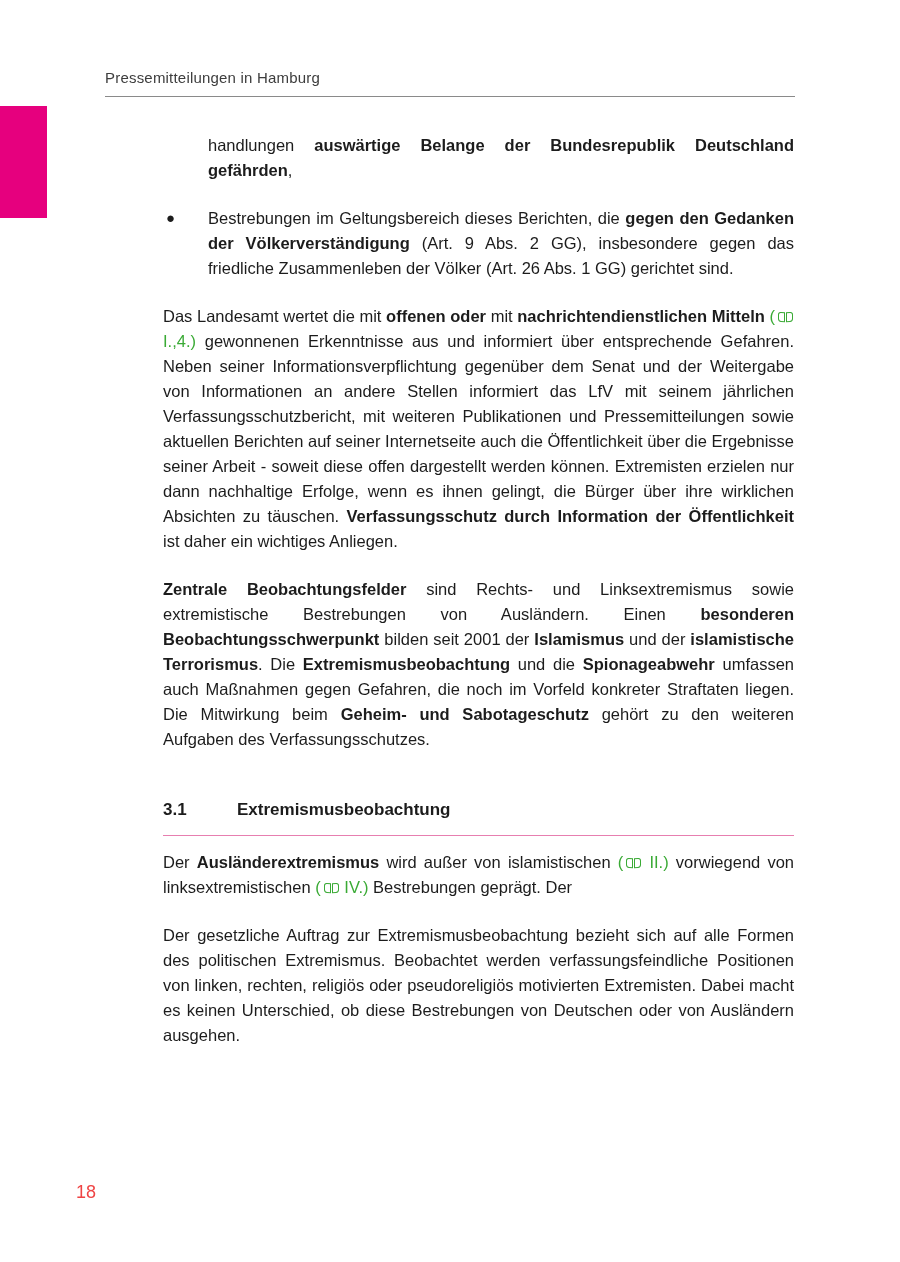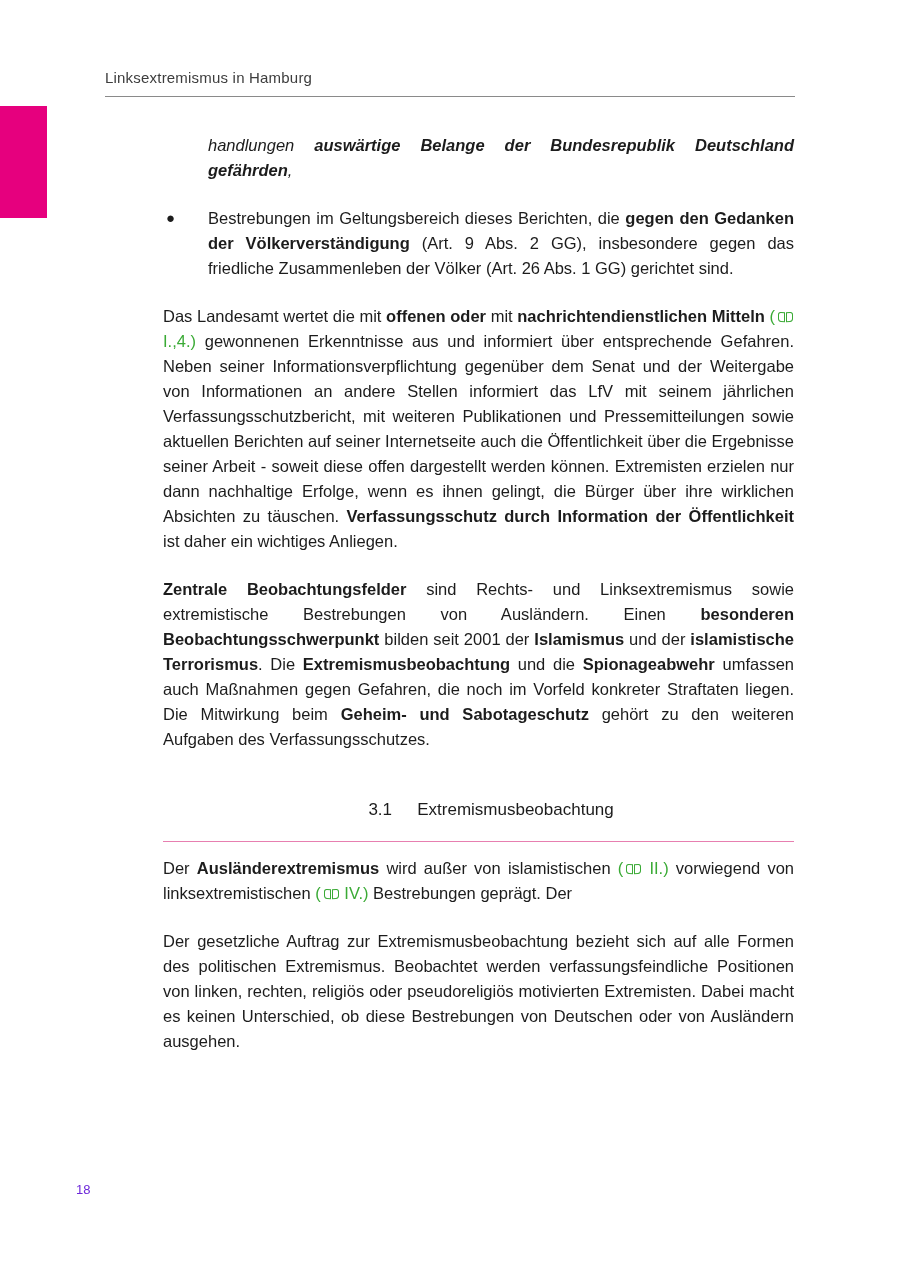--- a/index.html
+++ b/index.html
@@ -45,21 +45,21 @@
     top: 133px;
     width: 631px;
     font-size: 16.5px;
     line-height: 25px;
     text-align: justify;
   }
 
   .para { margin: 0; }
   .para + .para { margin-top: 23px; }
 
-  .indented { padding-left: 45px; font-style: italic; }
+  .indented { padding-left: 45px; }
 
   .bullet-item { position: relative; padding-left: 45px; margin-top: 0; }
   .bullet-marker {
     position: absolute;
     left: 3px;
     top: -1px;
     font-size: 15px;
   }
 
   .bold { font-weight: 700; }
@@ -82,43 +82,43 @@
     height: 8px;
     border: 1.6px solid #3aaa35;
     background: #ffffff;
   }
   .book-icon::before { left: 0;  border-radius: 3px 0 0 3px; transform: skewY(6deg); }
   .book-icon::after  { right: 0; border-radius: 0 3px 3px 0; transform: skewY(-6deg); }
 
   
   .section-heading {
     margin-top: 45px;
-    font-weight: 400;
+    font-weight: 700;
     font-size: 17px;
-    text-align: center;
-    padding-bottom: 19px;
+    text-align: left;
+    padding-bottom: 13px;
     border-bottom: 1px solid #e77fb0;
   }
   .section-number { display: inline-block; width: 74px; }
 
   .after-heading { margin-top: 28px; }
 
   .page-number {
     position: absolute;
     left: 76px;
     top: 1182px;
-    font-size: 13px;
-    color: #6d28d9;
+    font-size: 18px;
+    color: #ef4444;
   }
 </style>
 </head>
 <body>
 
 <header class="page-header">
-  <span>Linksextremismus in Hamburg</span>
+  <span>Pressemitteilungen in Hamburg</span>
 </header>
 
 <div class="edge-marker"></div>
 
 <main class="content">
 
   <p class="para indented"><span>handlungen </span><span class="bold">auswärtige Belange der Bundesrepublik Deutschland gefährden</span><span>,</span></p>
 
   <p class="para bullet-item">
     <span class="bullet-marker">●</span><span><span>Bestrebungen im Geltungsbereich dieses Berichten, die </span><span class="bold">gegen den Gedanken der Völkerverständigung</span><span> (Art. 9 Abs. 2 GG), insbesondere gegen das friedliche Zusammenleben der Völker (Art. 26 Abs. 1 GG) gerichtet sind.</span></span>

